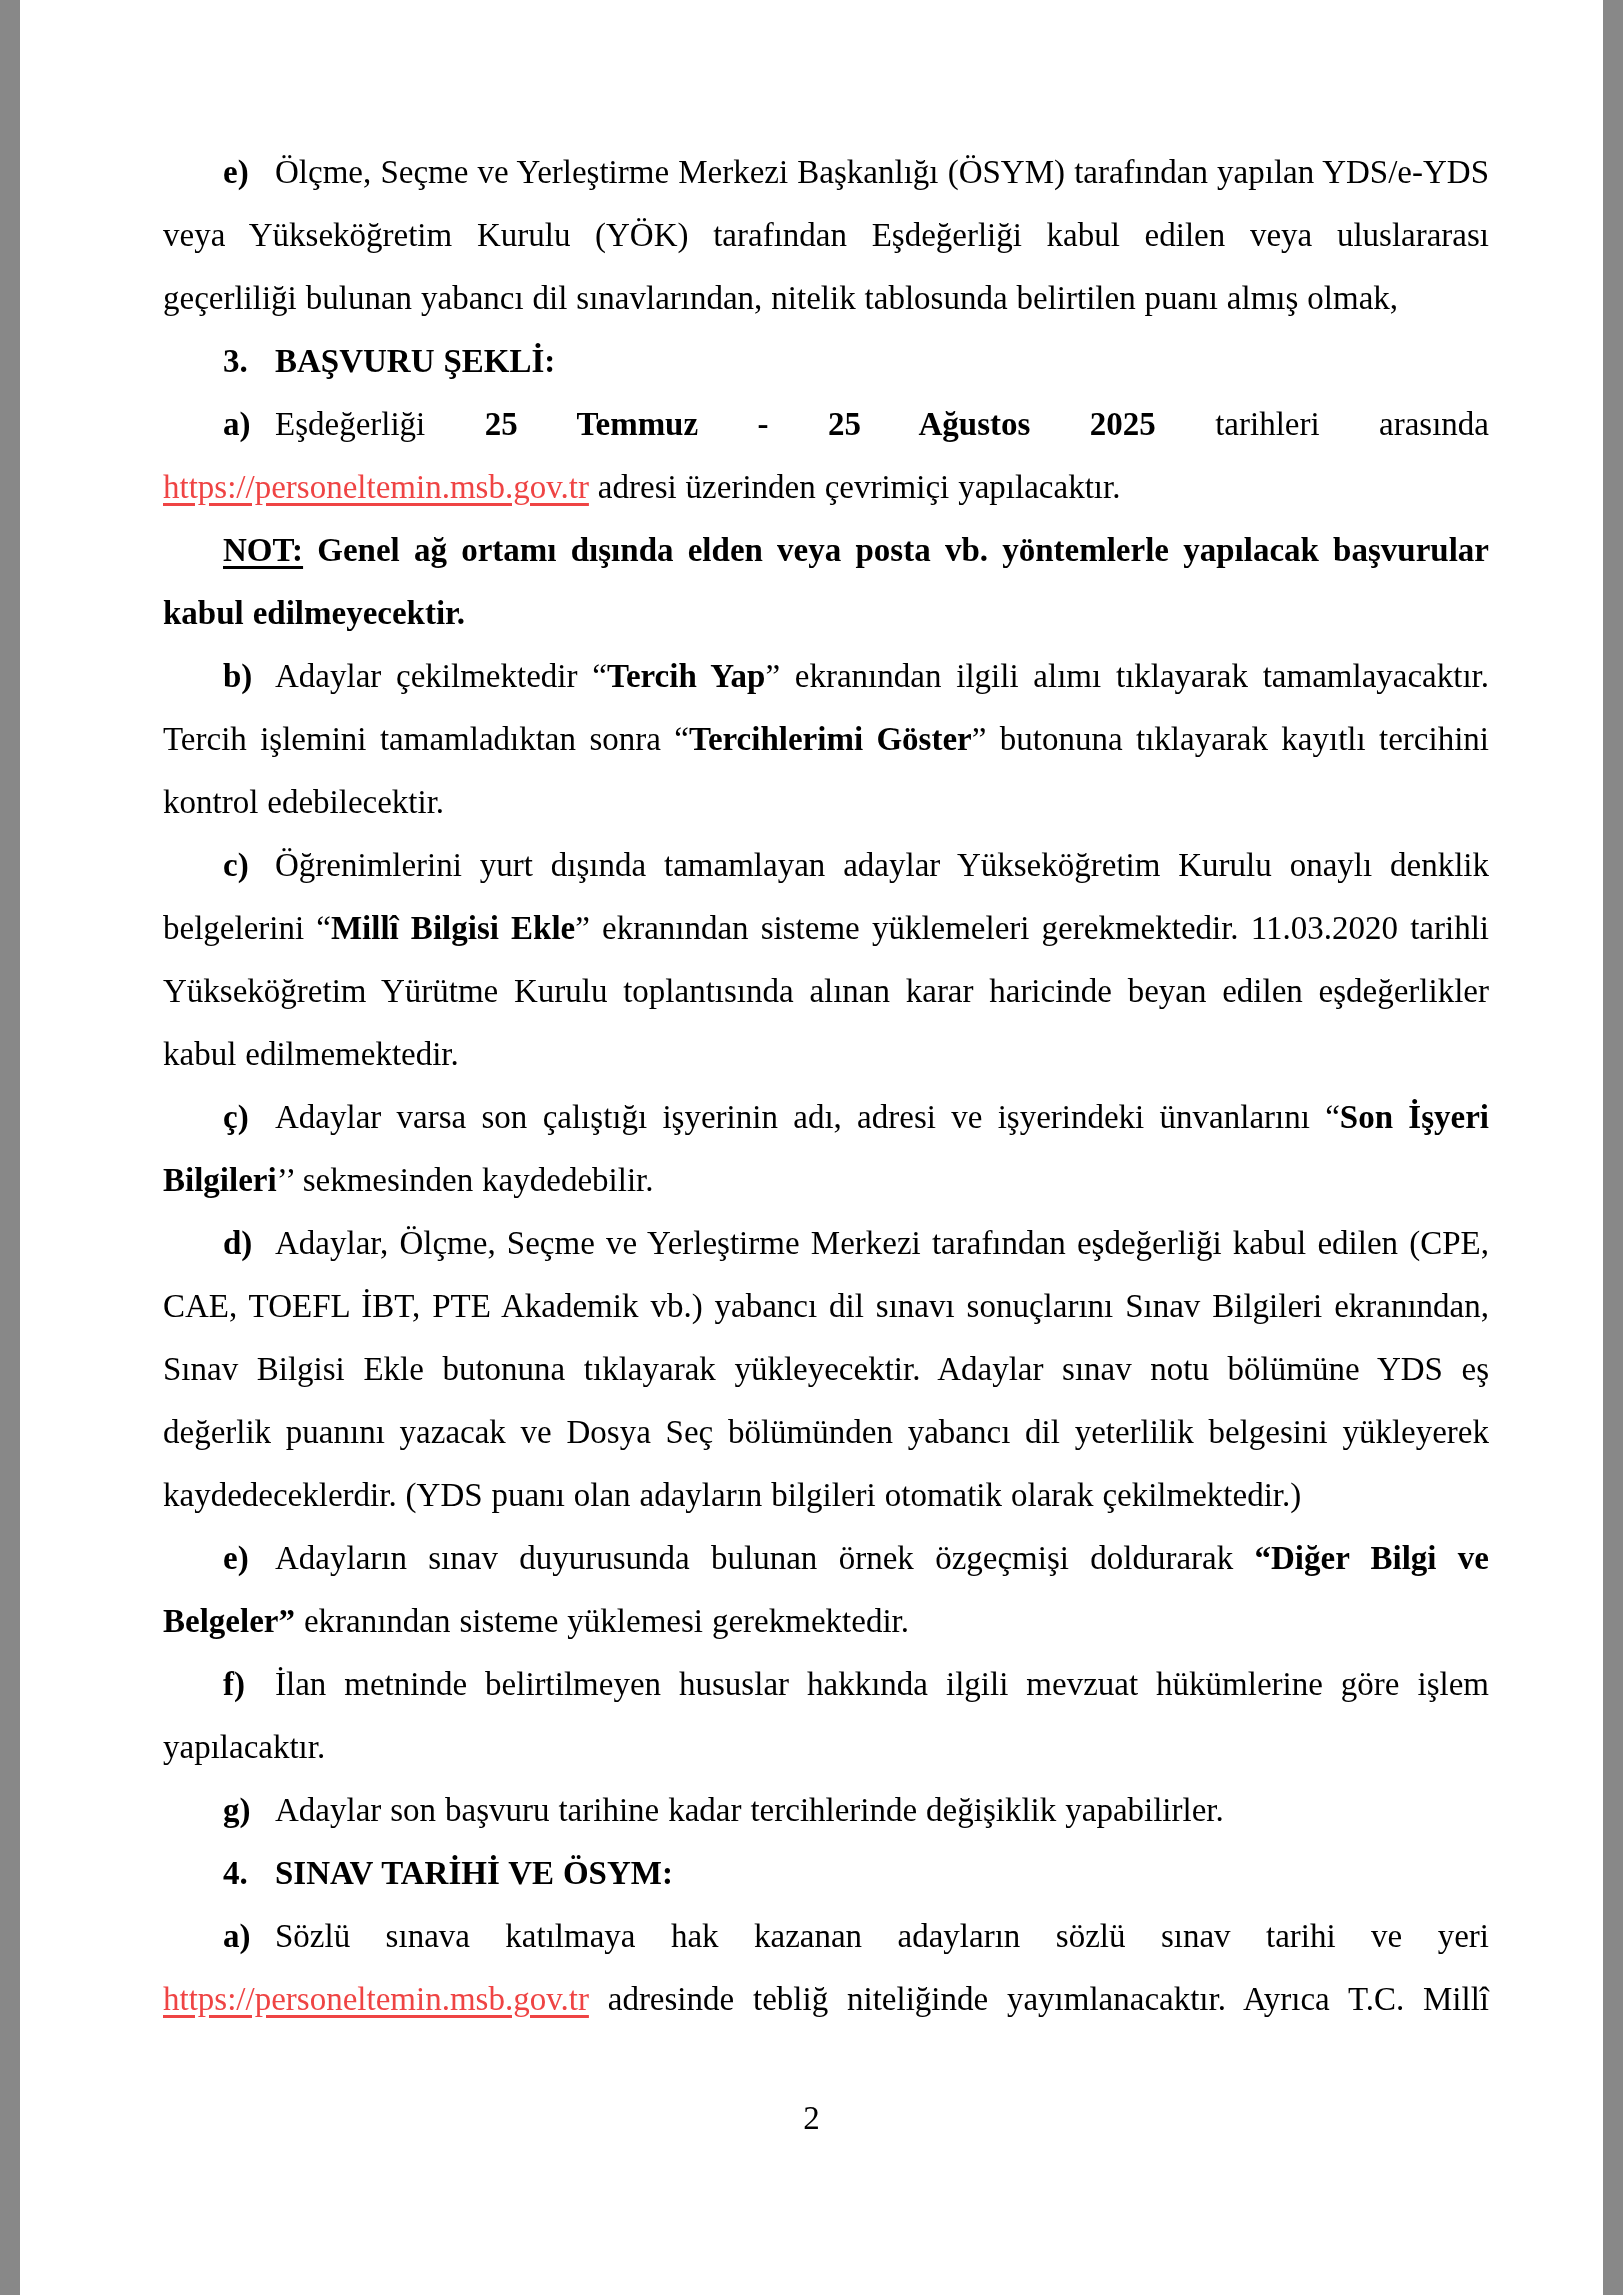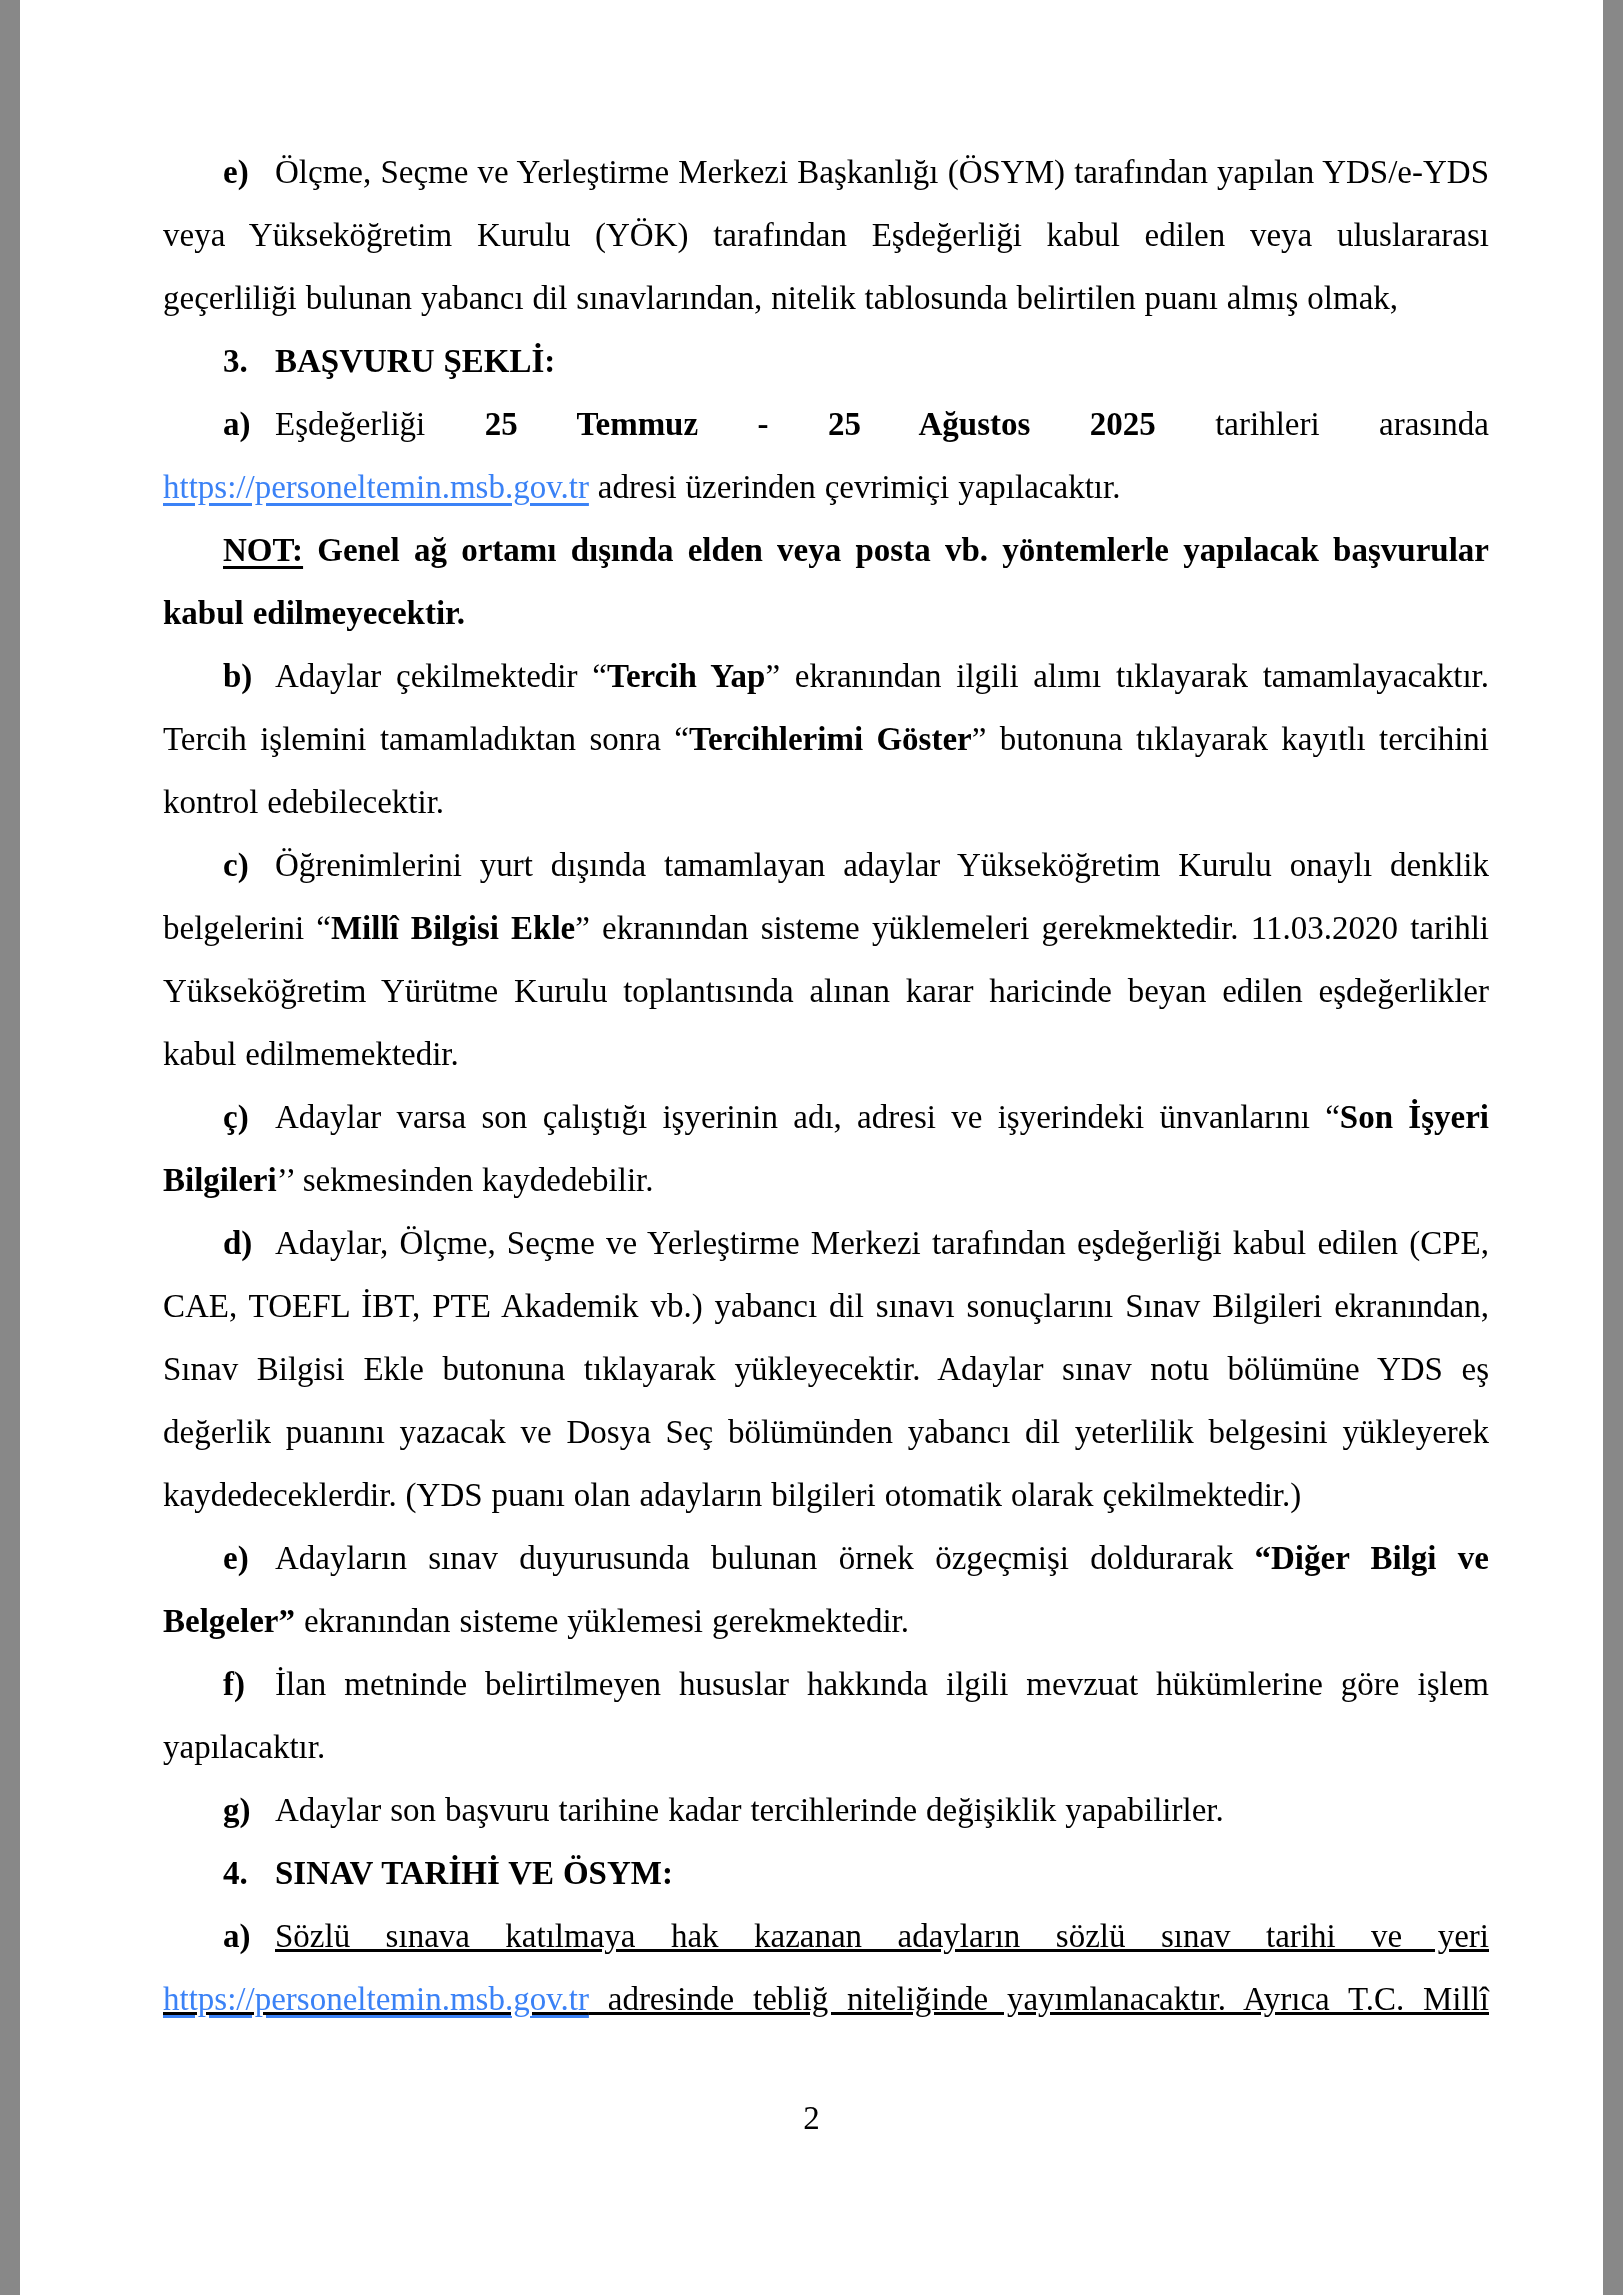--- a/index.html
+++ b/index.html
@@ -26,36 +26,35 @@
     margin: 0;
     padding: 0;
     font-size: 33px;
     line-height: 63px;
     text-align: justify;
     text-indent: 60px;
     word-spacing: 0.7px;
   }
   .content p.justify-last {
     text-align-last: justify;
-    text-decoration: underline;
   }
   .marker {
     display: inline-block;
     width: 52px;
     font-weight: bold;
     text-indent: 0;
   }
   .b { font-weight: bold; margin-top: 35px; }
   .u {
     text-decoration: underline;
     text-decoration-thickness: 2.6px;
     text-underline-offset: 5.2px;
   }
   a.link {
-    color: #3b82f6;
+    color: #ef4444;
     text-decoration: underline;
     text-underline-offset: 5.2px;
     cursor: pointer;
   }
   .page-number {
     position: absolute;
     top: 2087px;
     left: 0;
     right: 0;
     text-align: center;

